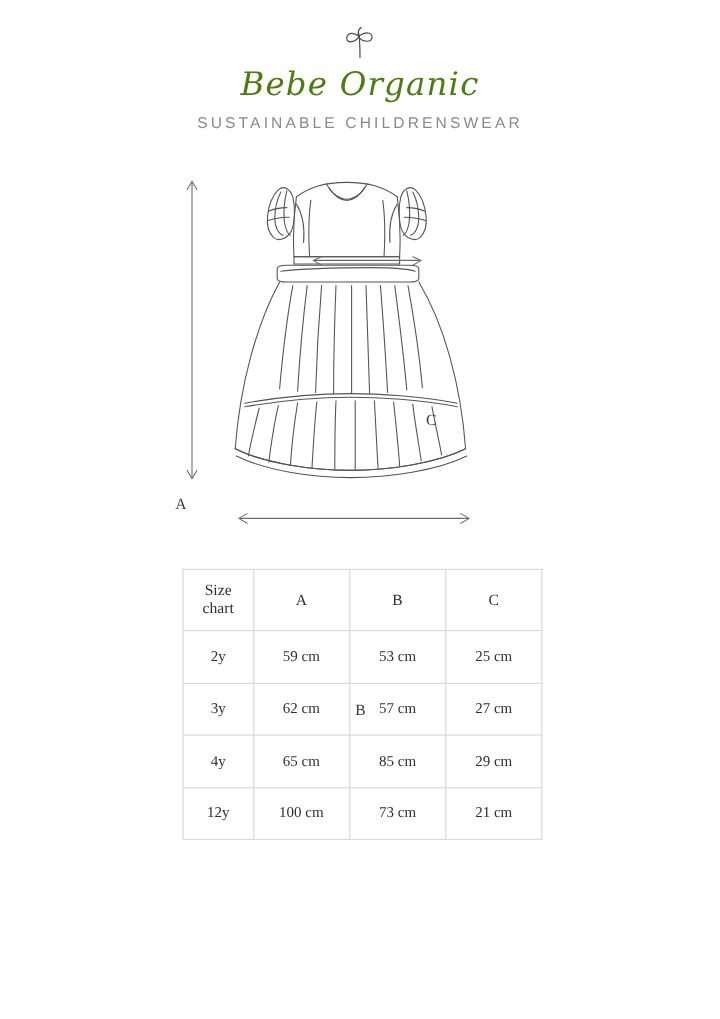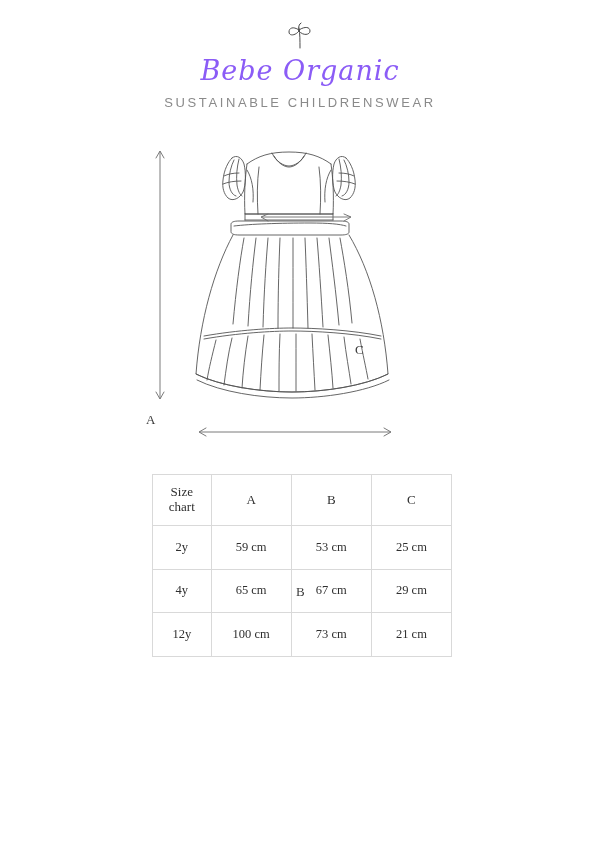--- a/index.html
+++ b/index.html
@@ -28,21 +28,21 @@
     display: block;
     margin: 0 auto 6px auto;
     width: 34px;
     height: 28px;
   }
   .brand-name {
     font-family: "DejaVu Serif", serif;
     font-style: italic;
     font-size: 27px;
     letter-spacing: 1px;
-    color: #8b5cf6;
+    color: #4d7c0f;
     line-height: 1.1;
   }
   .brand-sub {
     margin-top: 9px;
     font-family: "Liberation Sans", sans-serif;
     font-size: 13px;
     letter-spacing: 2.6px;
     color: #8a8a8a;
   }
 
@@ -219,23 +219,29 @@
       </tr>
     </thead>
     <tbody>
       <tr>
         <td class="size-cell">2y</td>
         <td>59 cm</td>
         <td>53 cm</td>
         <td>25 cm</td>
       </tr>
       <tr>
+        <td class="size-cell">3y</td>
+        <td>62 cm</td>
+        <td>57 cm</td>
+        <td>27 cm</td>
+      </tr>
+      <tr>
         <td class="size-cell">4y</td>
         <td>65 cm</td>
-        <td>67 cm</td>
+        <td>85 cm</td>
         <td>29 cm</td>
       </tr>
       <tr>
         <td class="size-cell">12y</td>
         <td>100 cm</td>
         <td>73 cm</td>
         <td>21 cm</td>
       </tr>
     </tbody>
   </table>

